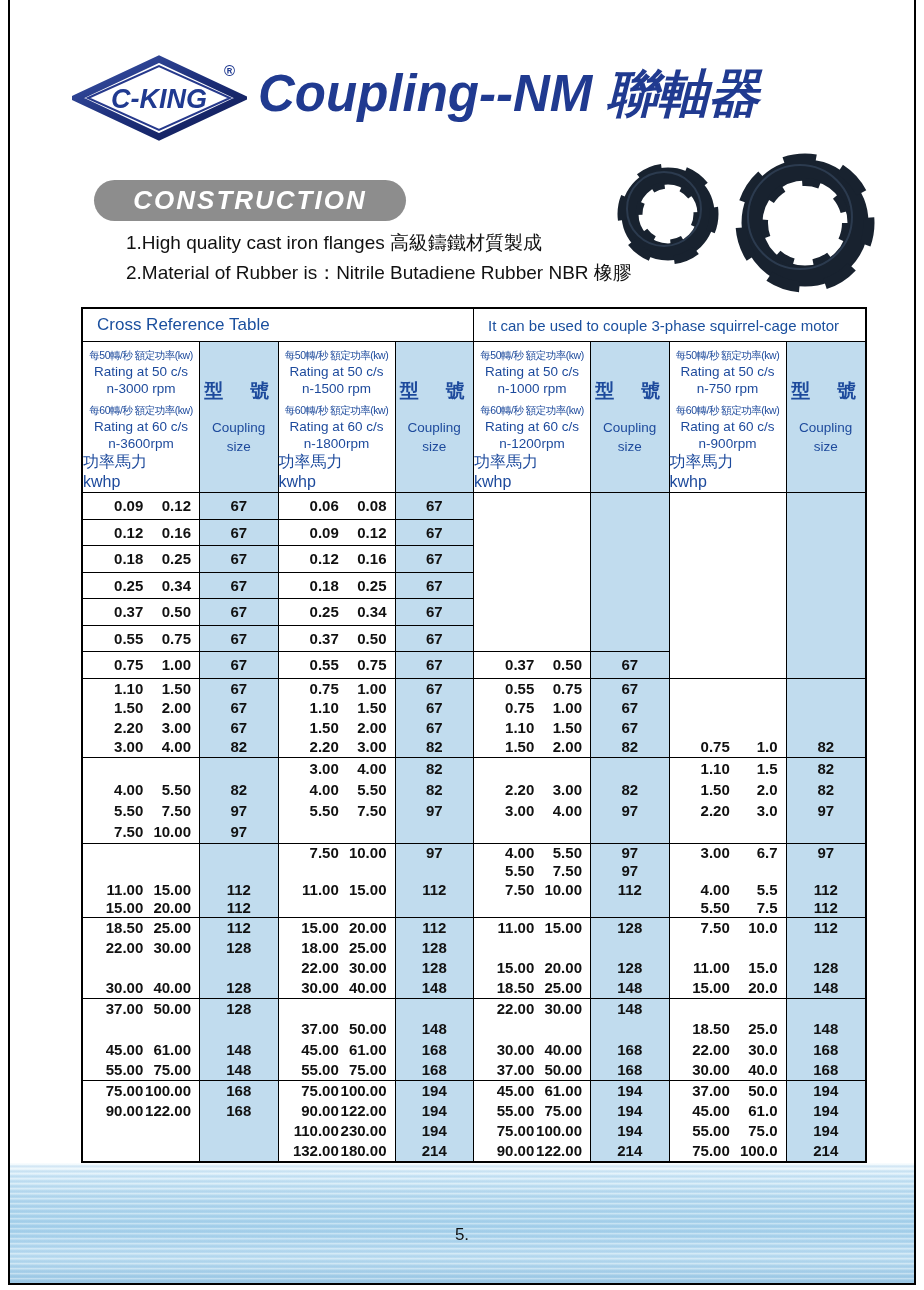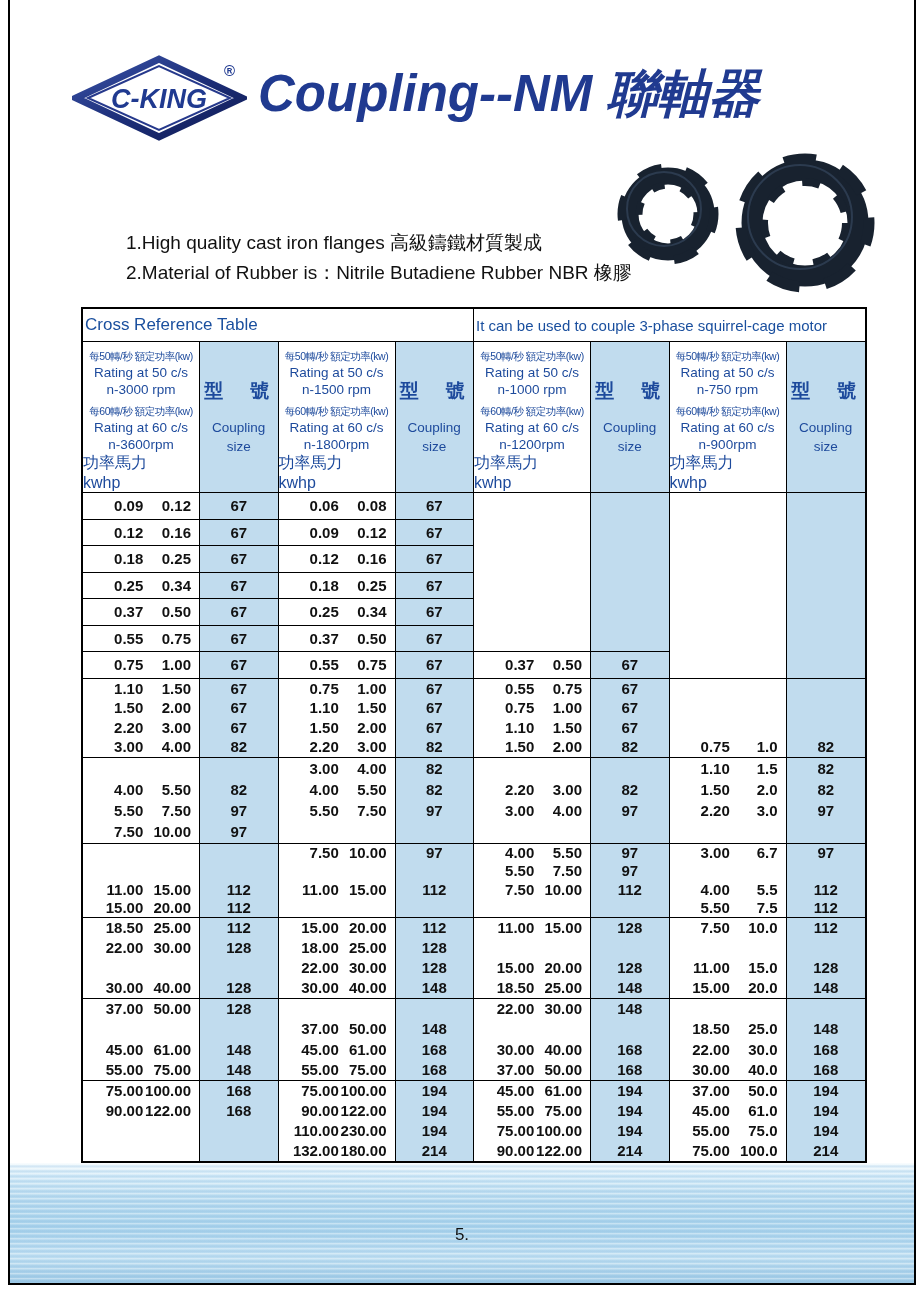--- a/index.html
+++ b/index.html
@@ -28,30 +28,30 @@
   .construction-items { position:absolute; left:92px; top:228px; width:600px;margin-left:24px; }
   .construction-item { font-size:19px; color:#111; line-height:30px; white-space:nowrap; }
   
   .rings { position:absolute; left:592px; top:138px; width:292px; height:165px; }
   
   .xtable {
     position:absolute; left:71px; top:307px; width:786px;
     border:2px solid #000; background:#fff;
   }
   .title-row { display:flex; height:33px; border-bottom:1px solid #000; }
-  .tcell { display:flex; align-items:center; padding-left:2px; color:#1a4f9e; }
+  .tcell { display:flex; align-items:center; padding-left:14px; color:#1a4f9e; }
   .tcell.left  { width:391px; border-right:1px solid #000; font-size:17px; }
   .tcell.right { flex:1; font-size:15px; }
   .grid { display:flex; }
   .col { border-right:1px solid #000; }
   .col.last { border-right:none; }
   .data-col { width:117px; background:#fff; }
   .size-col { width:78.5px; background:#c1dcee; }
   .hdr { height:151px; border-bottom:1px solid #000; padding-top:7px;
-         display:flex; flex-direction:column; color:#1d4a9c;justify-content:center; }
+         display:flex; flex-direction:column; color:#1d4a9c; }
   .hdr .cn { font-size:10.5px; text-align:center; white-space:nowrap; letter-spacing:-0.5px; }
   .hdr .en { font-size:13.5px; text-align:center; white-space:nowrap; line-height:17px; }
   .hdr .mt { margin-top:7px; }
   .hdr .units { display:flex; margin-top:0; }
   .hdr .units.second { margin-top:0; }
   .sizehdr { justify-content:center; padding-top:0; align-items:center; }
   .sizehdr .size-cn { font-size:19px; font-weight:bold; letter-spacing:4px; margin-bottom:14px; }
   .sizehdr .en { line-height:19px; }
   .seg { border-bottom:1px solid #000; display:flex; flex-direction:column; overflow:hidden; }
   .seg.noline { border-bottom:none; }
@@ -103,20 +103,21 @@
       </g>
       <g>
         <circle cx="203" cy="85" r="53" fill="none" stroke="#18222f" stroke-width="21"></circle>
         <circle cx="203" cy="85" r="64" fill="none" stroke="#18222f" stroke-width="11" stroke-dasharray="32 26" stroke-dashoffset="10"></circle>
         <circle cx="203" cy="85" r="41" fill="none" stroke="#18222f" stroke-width="8" stroke-dasharray="18 20"></circle>
         <circle cx="198" cy="79" r="52" fill="none" stroke="#35465c" stroke-width="2" opacity="0.7"></circle>
       </g>
     </svg>
   </div>
 
+  <div class="construction-pill">CONSTRUCTION</div>
   <div class="construction-items">
     <div class="construction-item">1.High quality cast iron flanges 高級鑄鐵材質製成</div>
     <div class="construction-item">2.Material of Rubber is：Nitrile Butadiene Rubber NBR 橡膠</div>
   </div>
 
   <div class="xtable">
     <div class="title-row">
       <div class="tcell left">Cross Reference Table</div>
       <div class="tcell right">It can be used to couple 3-phase squirrel-cage motor</div>
     </div>

